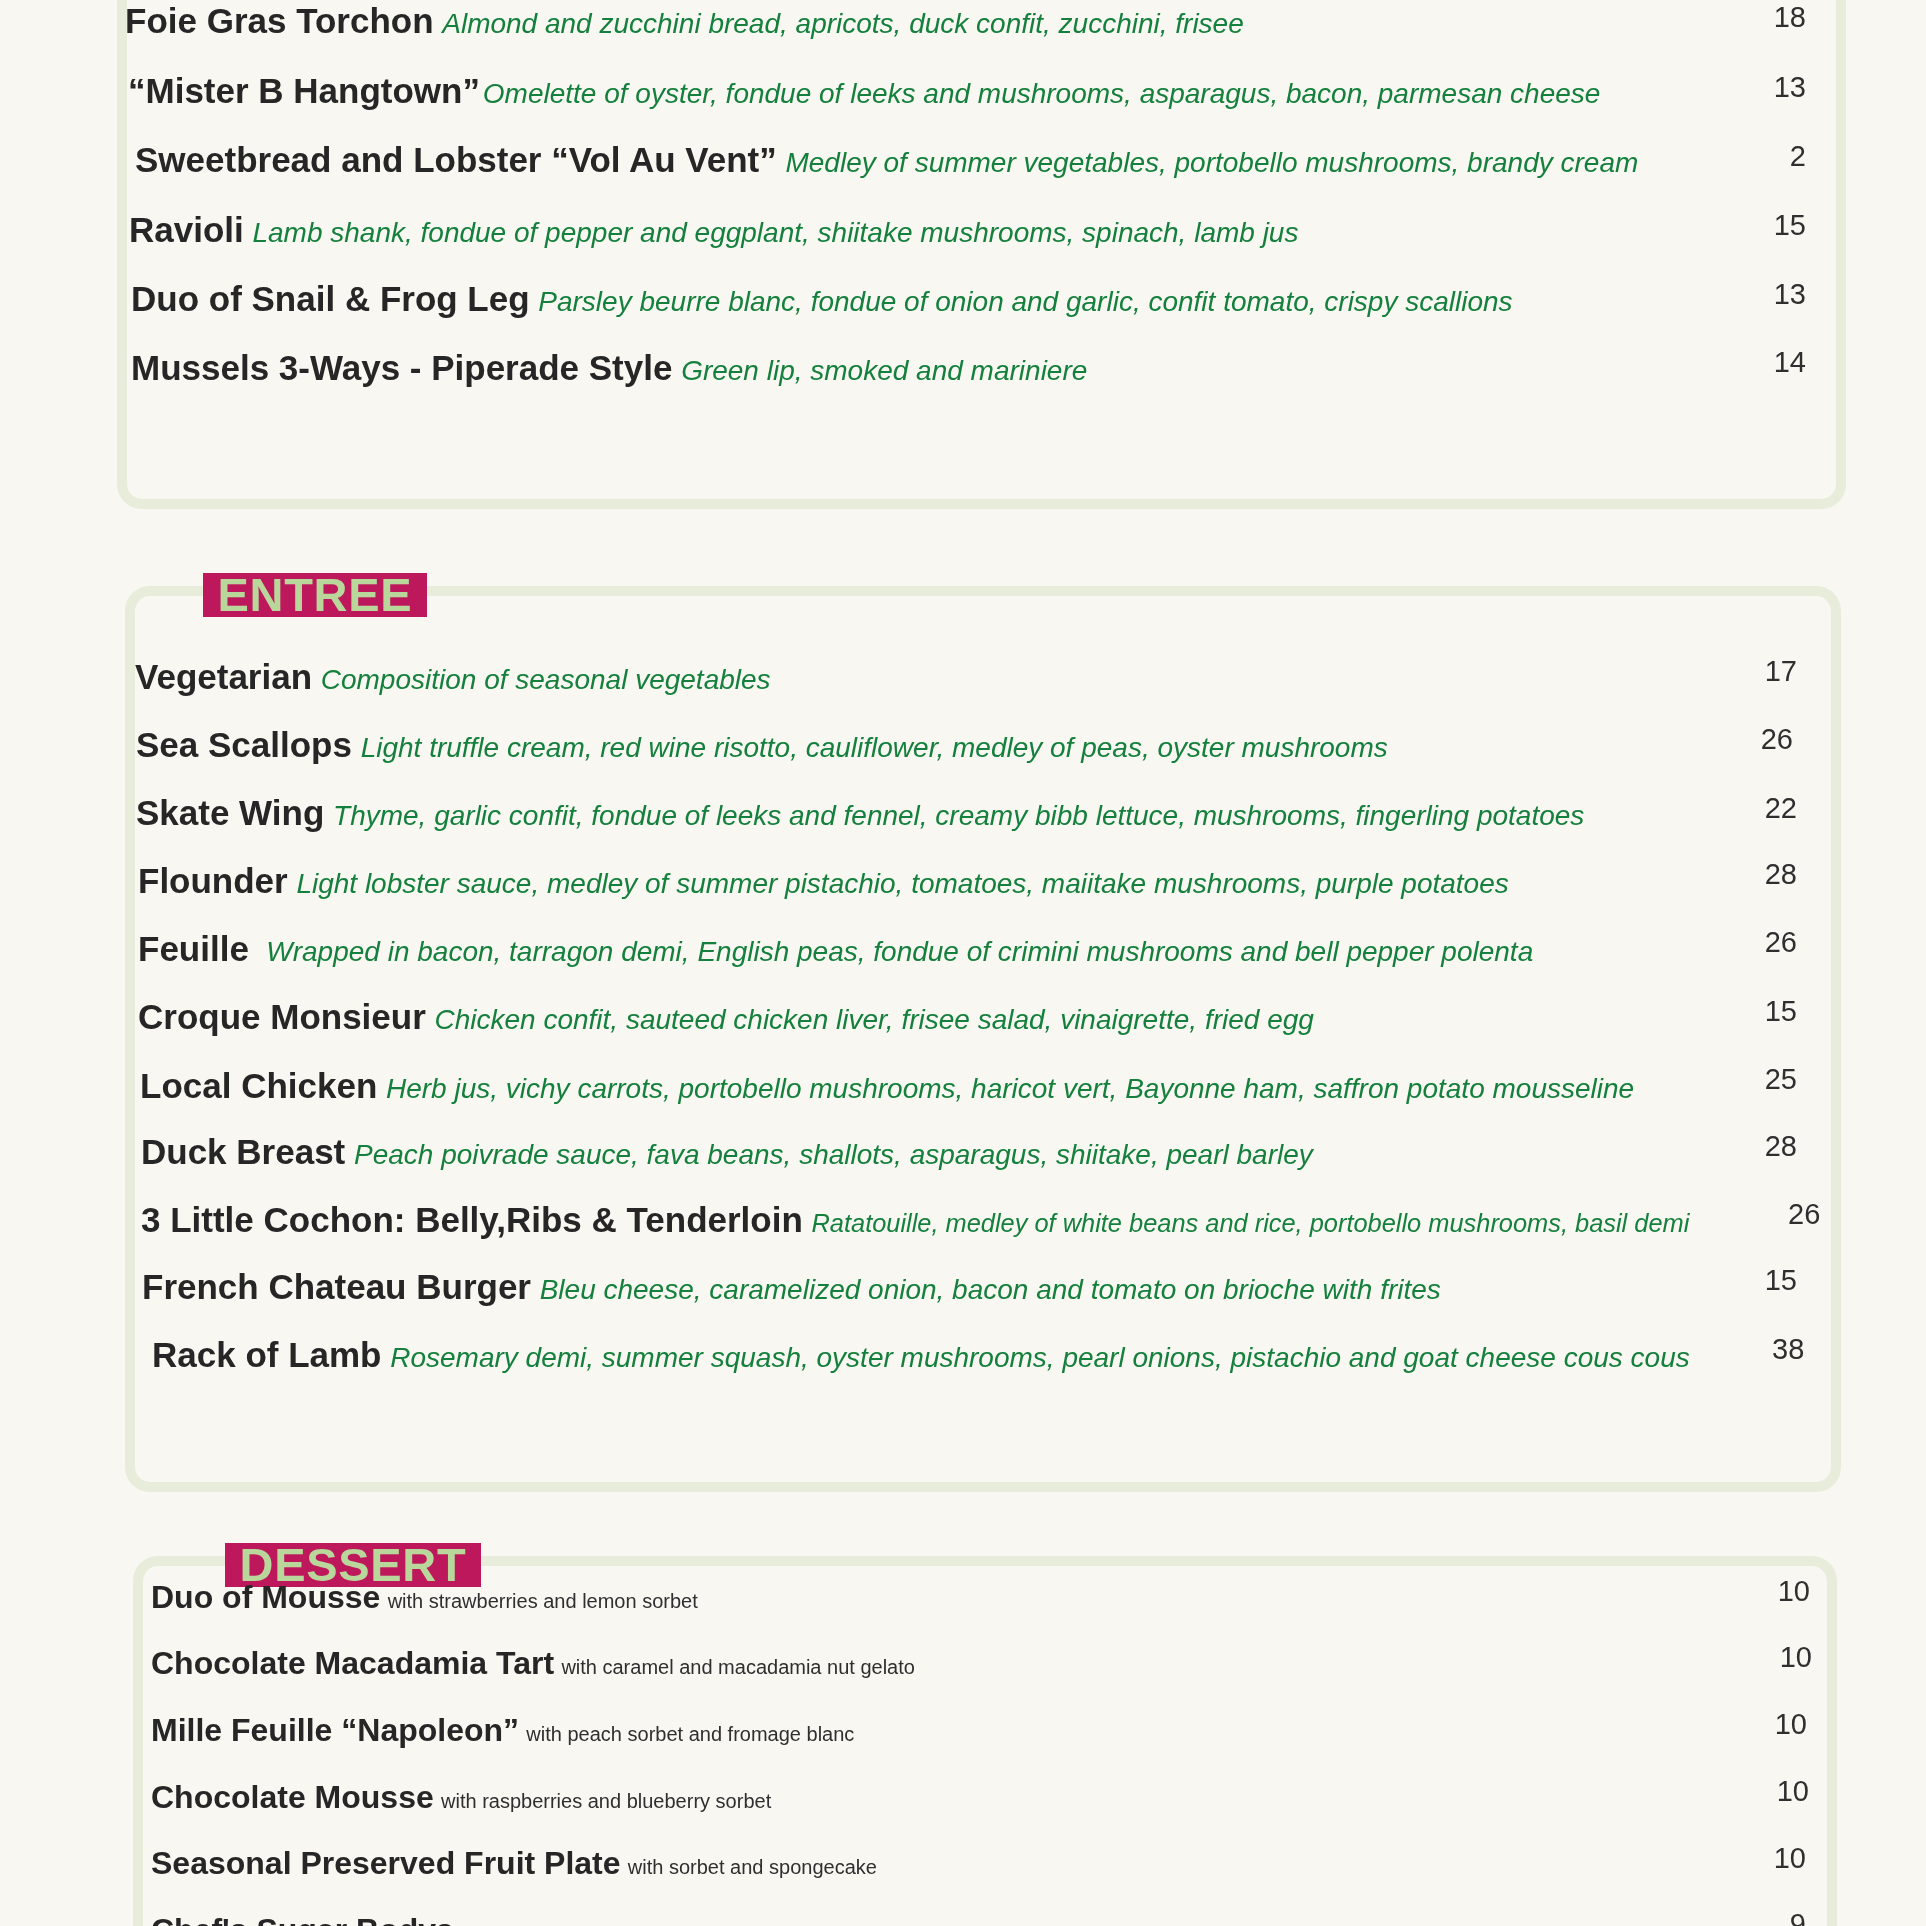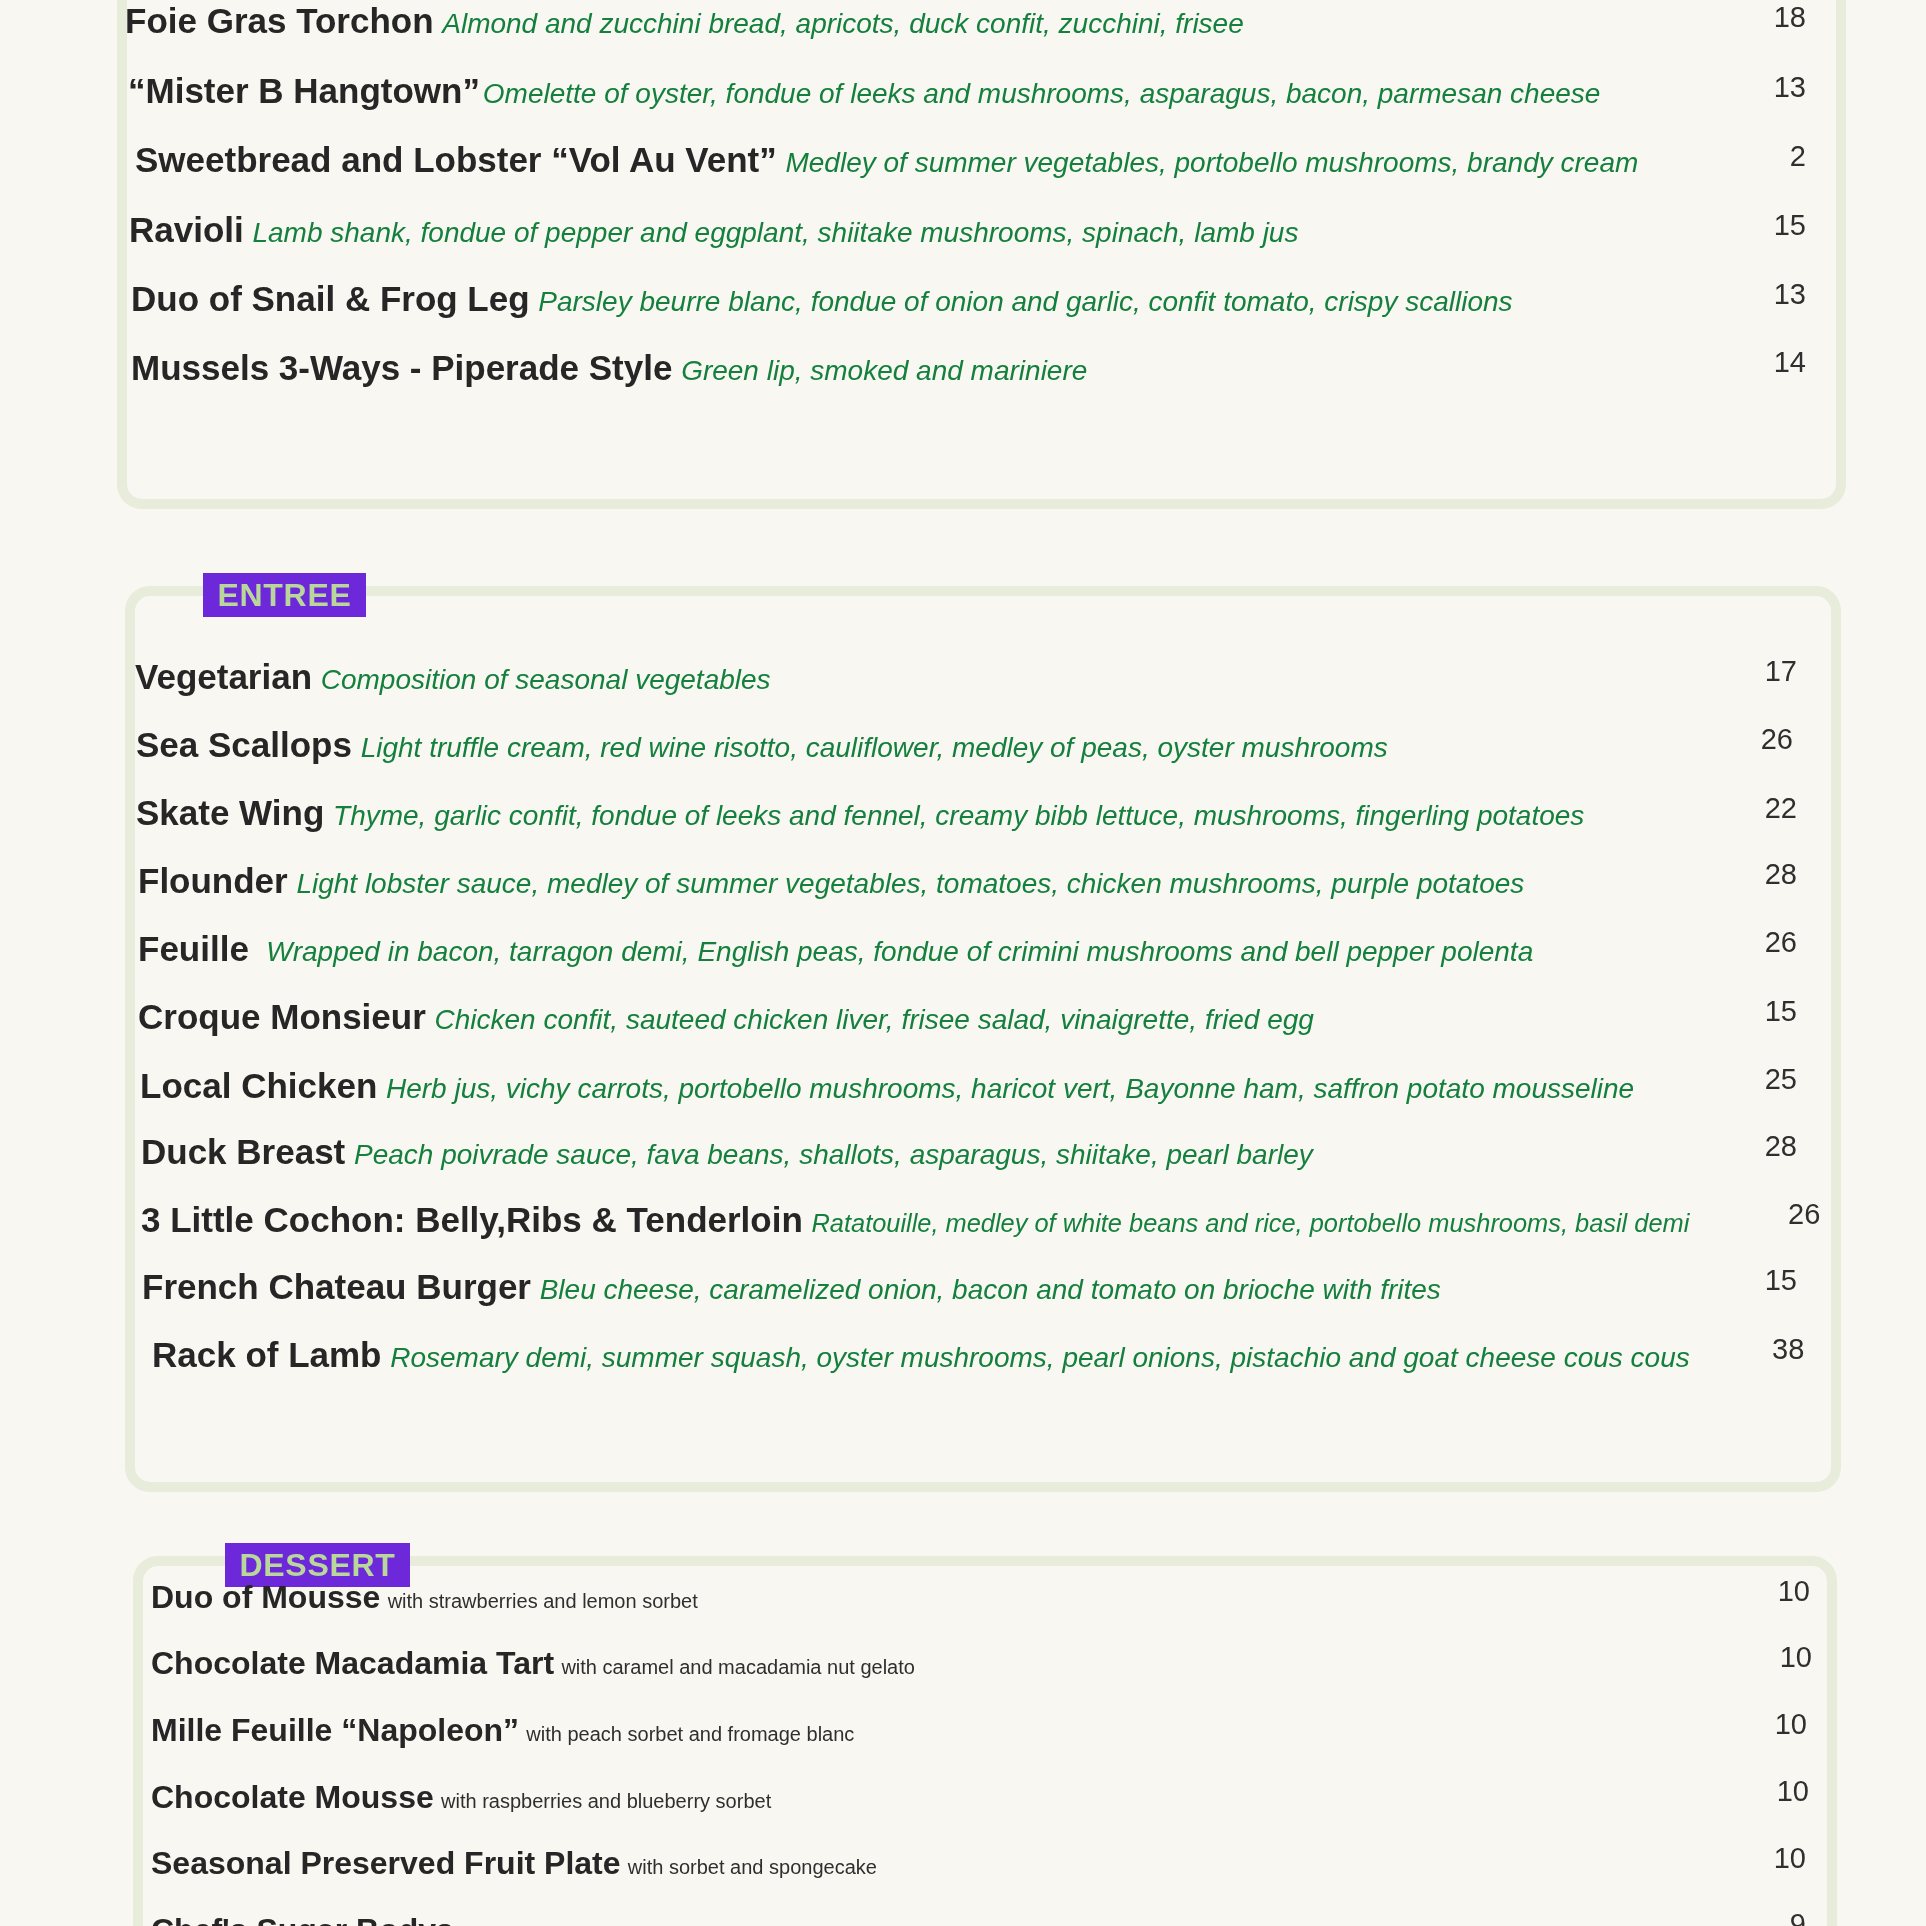--- a/index.html
+++ b/index.html
@@ -16,24 +16,24 @@
     color: #2a2a2a;
   }
   .box {
     position: absolute;
     border: 10.2px solid #e7ecdb;
     border-radius: 25px;
     box-sizing: border-box;
   }
   .box-title {
     position: absolute;
-    background: #6d28d9;
+    background: #be185d;
     color: #b9d79a;
     font-weight: bold;
-    font-size: 32px;
+    font-size: 47px;
     letter-spacing: 0.7px;
     padding: 0 14.5px;
     line-height: 44px;
   }
   .row {
     position: absolute;
     white-space: nowrap;
     line-height: 41px;
     height: 41px;
   }
@@ -107,21 +107,21 @@
   <span class="name">Sea Scallops</span><span class="desc">Light truffle cream, red wine risotto, cauliflower, medley of peas, oyster mushrooms</span>
 </div>
 <div class="price" style="left:1735px; top:719px;">26</div>
 
 <div class="row" style="left:136px; top:792px;">
   <span class="name">Skate Wing</span><span class="desc">Thyme, garlic confit, fondue of leeks and fennel, creamy bibb lettuce, mushrooms, fingerling potatoes</span>
 </div>
 <div class="price" style="left:1739px; top:788px;">22</div>
 
 <div class="row" style="left:138px; top:860px;">
-  <span class="name">Flounder</span><span class="desc">Light lobster sauce, medley of summer vegetables, tomatoes, chicken mushrooms, purple potatoes</span>
+  <span class="name">Flounder</span><span class="desc">Light lobster sauce, medley of summer pistachio, tomatoes, maiitake mushrooms, purple potatoes</span>
 </div>
 <div class="price" style="left:1739px; top:854px;">28</div>
 
 <div class="row" style="left:138px; top:928px;">
   <span class="name">Feuille</span><span class="desc" style="margin-left:17.4px">Wrapped in bacon, tarragon demi, English peas, fondue of crimini mushrooms and bell pepper polenta</span>
 </div>
 <div class="price" style="left:1739px; top:922px;">26</div>
 
 <div class="row" style="left:138px; top:996px;">
   <span class="name">Croque Monsieur</span><span class="desc">Chicken confit, sauteed chicken liver, frisee salad, vinaigrette, fried egg</span>

